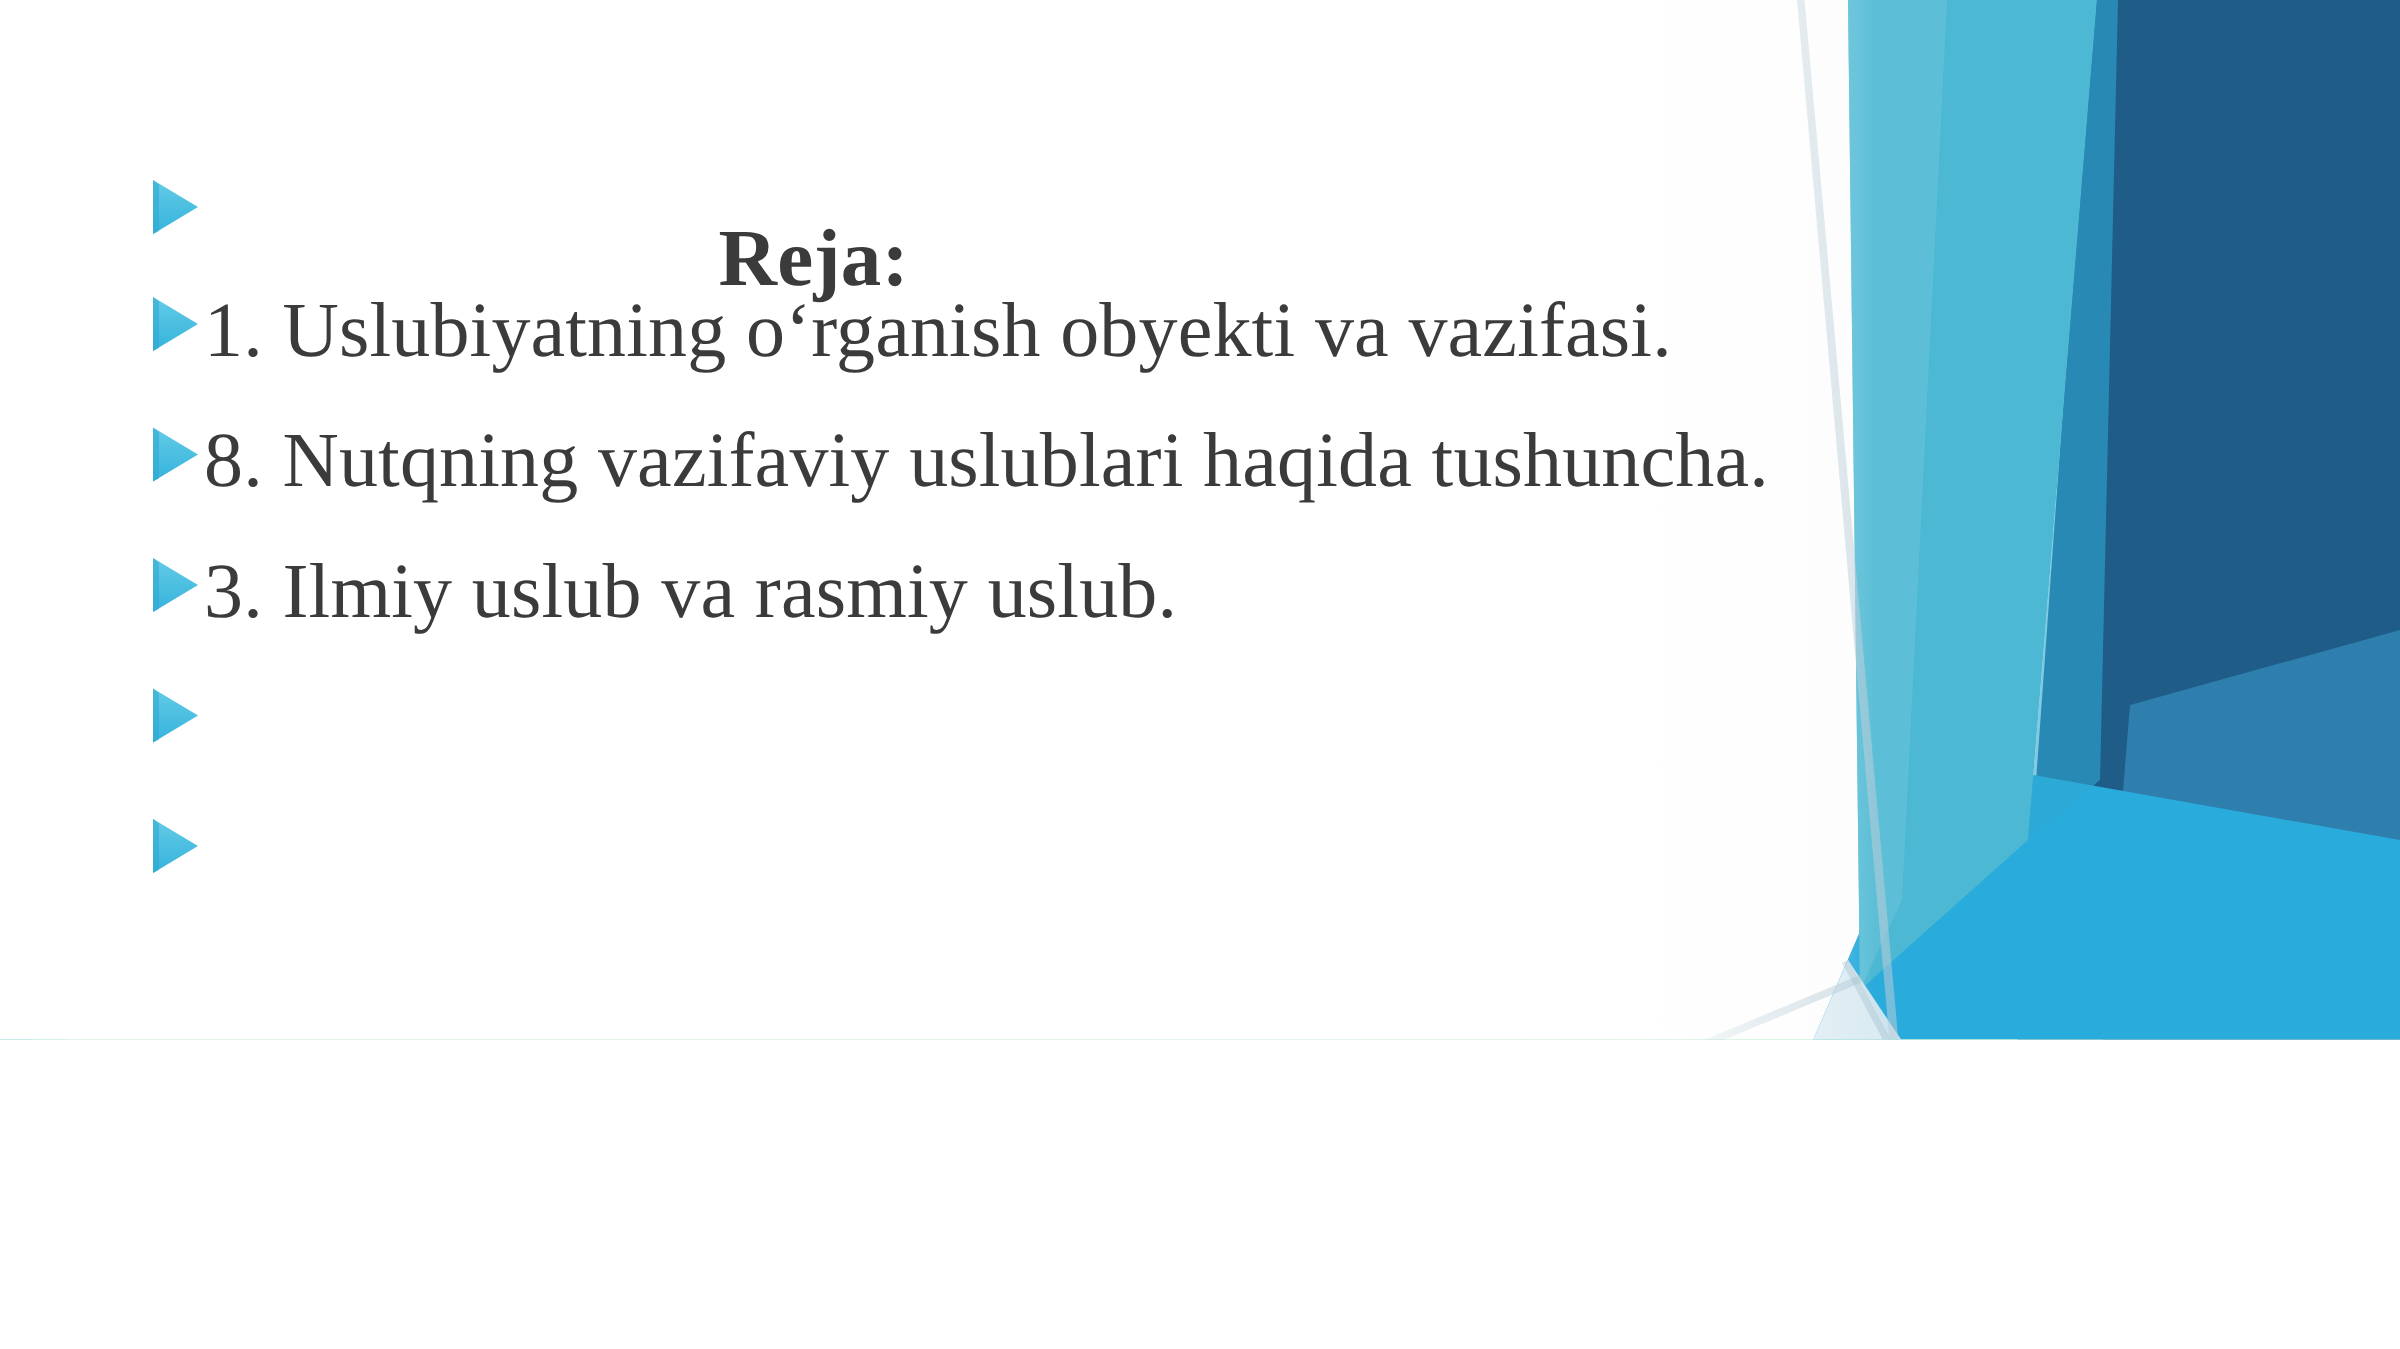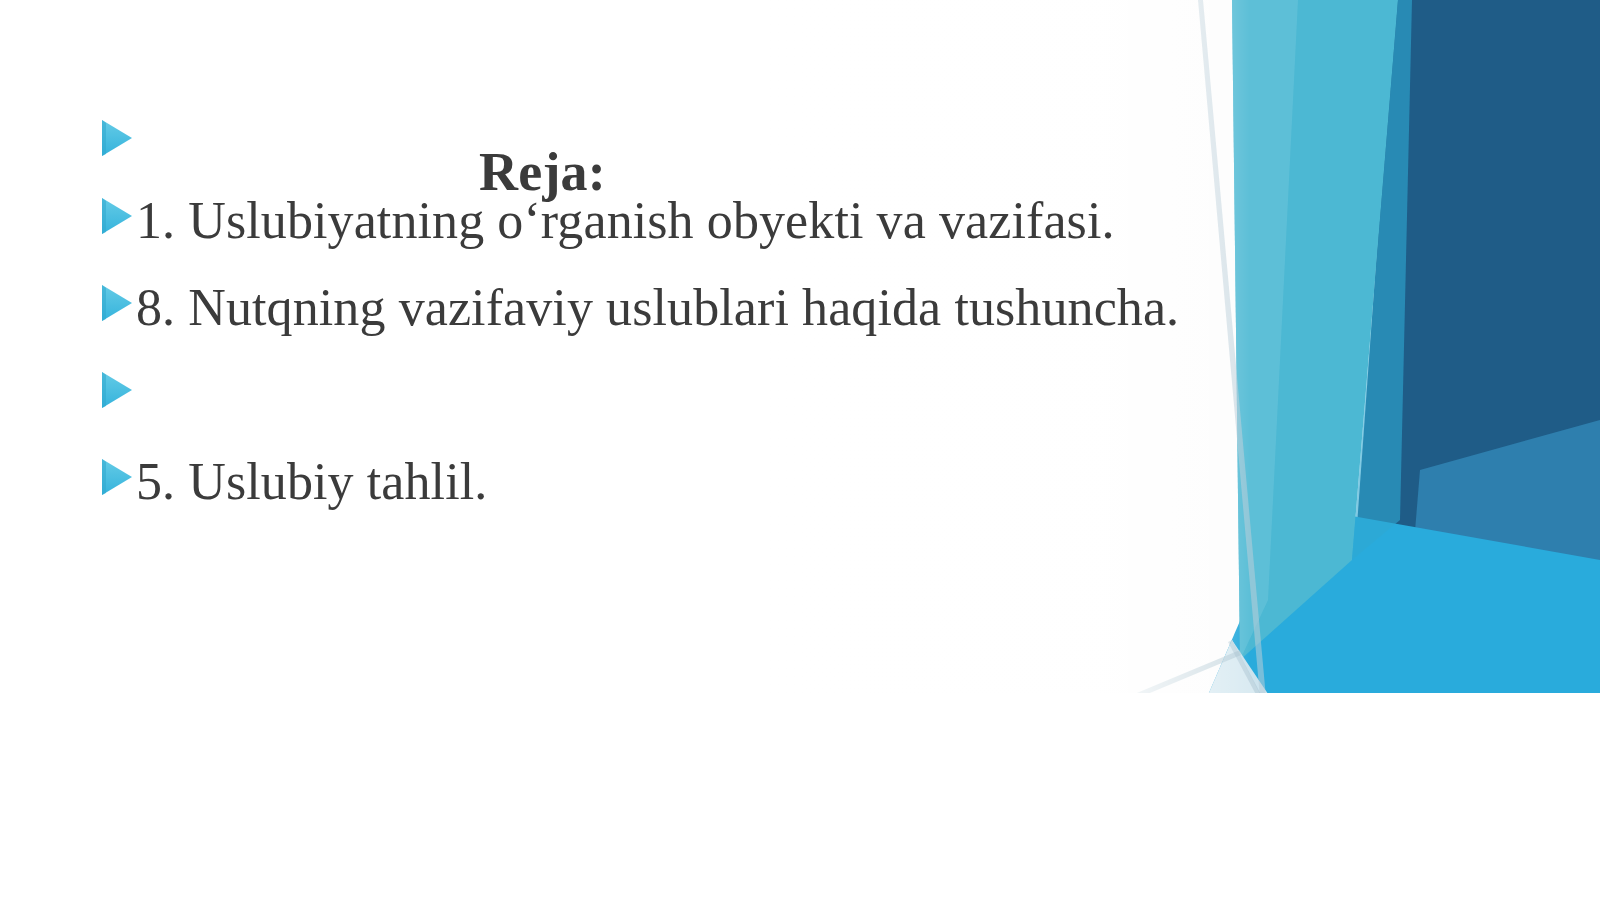--- a/index.html
+++ b/index.html
@@ -163,31 +163,37 @@
       </div>
 
       <div class="bullet-row">
         <svg class="bullet-marker" viewBox="0 0 34 40">
           <polygon points="2,2 2,38 32,20" fill="url(#bulletGrad)"></polygon>
           <polygon points="2,2 2,38 6,36 6,5" fill="#2FA8CE" opacity="0.55"></polygon>
         </svg>
         <span class="bullet-text">8. Nutqning vazifaviy uslublari haqida tushuncha.</span>
       </div>
 
+      <div class="bullet-row">
+        <svg class="bullet-marker" viewBox="0 0 34 40">
+          <polygon points="2,2 2,38 32,20" fill="url(#bulletGrad)"></polygon>
+          <polygon points="2,2 2,38 6,36 6,5" fill="#2FA8CE" opacity="0.55"></polygon>
+        </svg>
+        <span class="bullet-text">3. Ilmiy uslub va rasmiy uslub.</span>
+      </div>
 
       <div class="bullet-row">
         <svg class="bullet-marker" viewBox="0 0 34 40">
           <polygon points="2,2 2,38 32,20" fill="url(#bulletGrad)"></polygon>
           <polygon points="2,2 2,38 6,36 6,5" fill="#2FA8CE" opacity="0.55"></polygon>
         </svg>
       </div>
 
       <div class="bullet-row">
         <svg class="bullet-marker" viewBox="0 0 34 40">
           <polygon points="2,2 2,38 32,20" fill="url(#bulletGrad)"></polygon>
           <polygon points="2,2 2,38 6,36 6,5" fill="#2FA8CE" opacity="0.55"></polygon>
         </svg>
-        <span class="bullet-text">5. Uslubiy tahlil.</span>
       </div>
 
     </div>
   </div>
 </div>
 
 </body></html>

